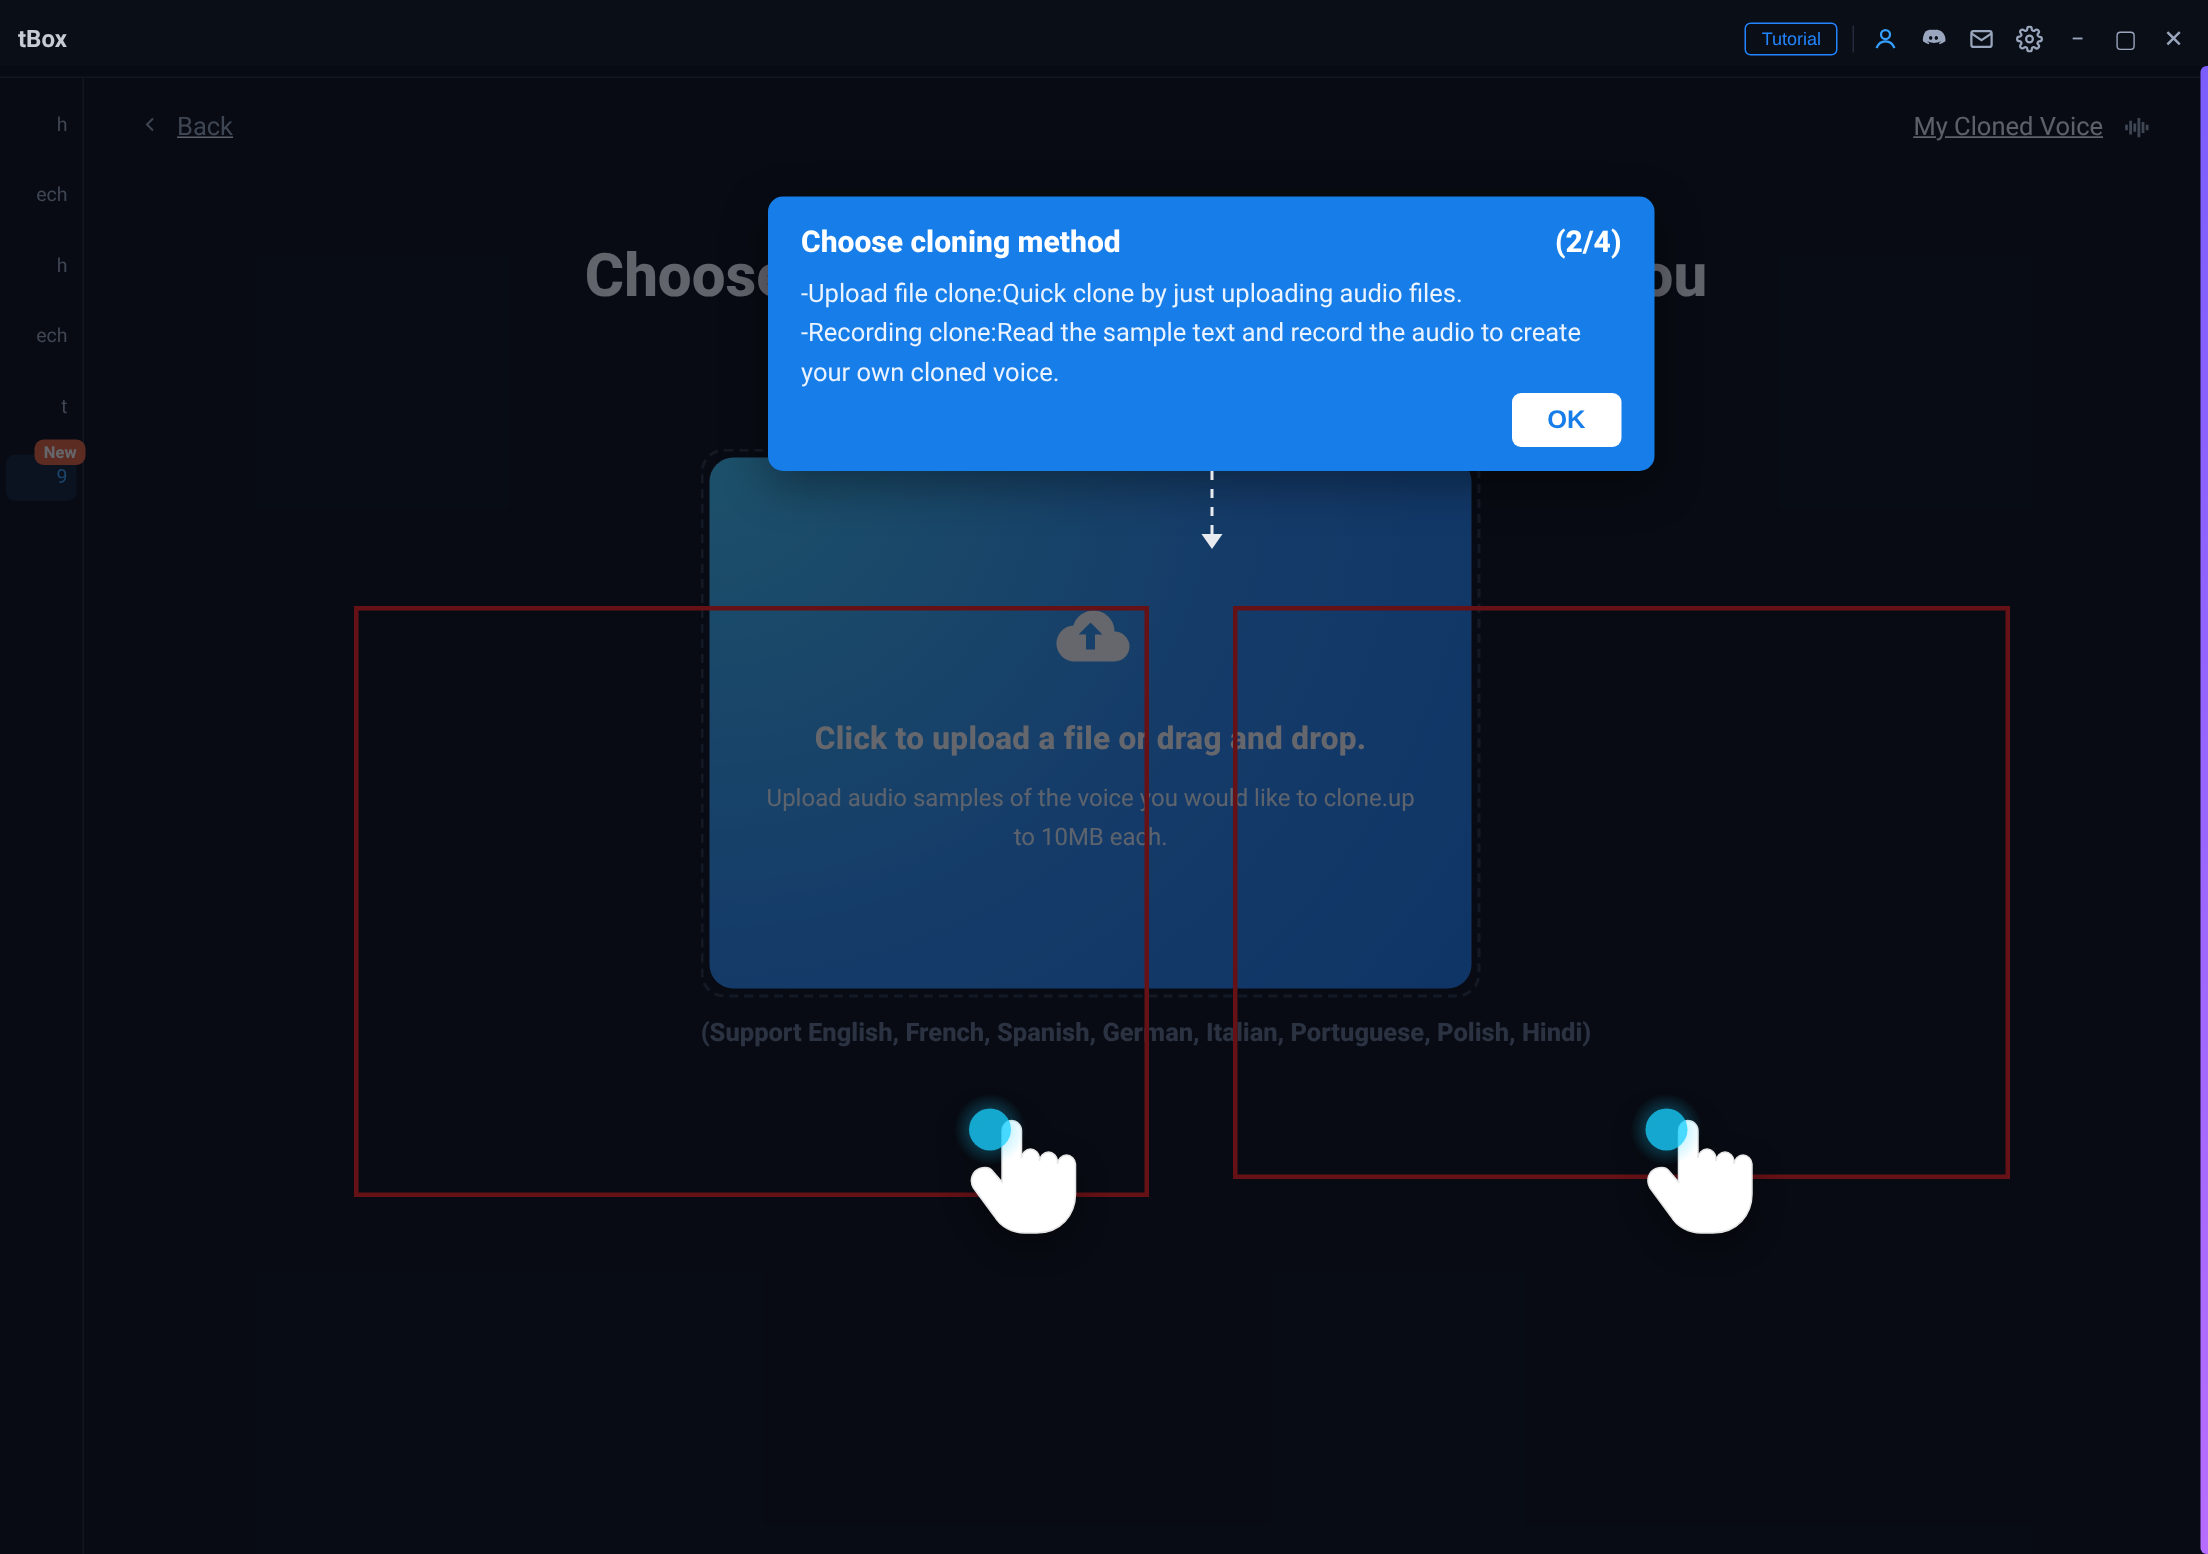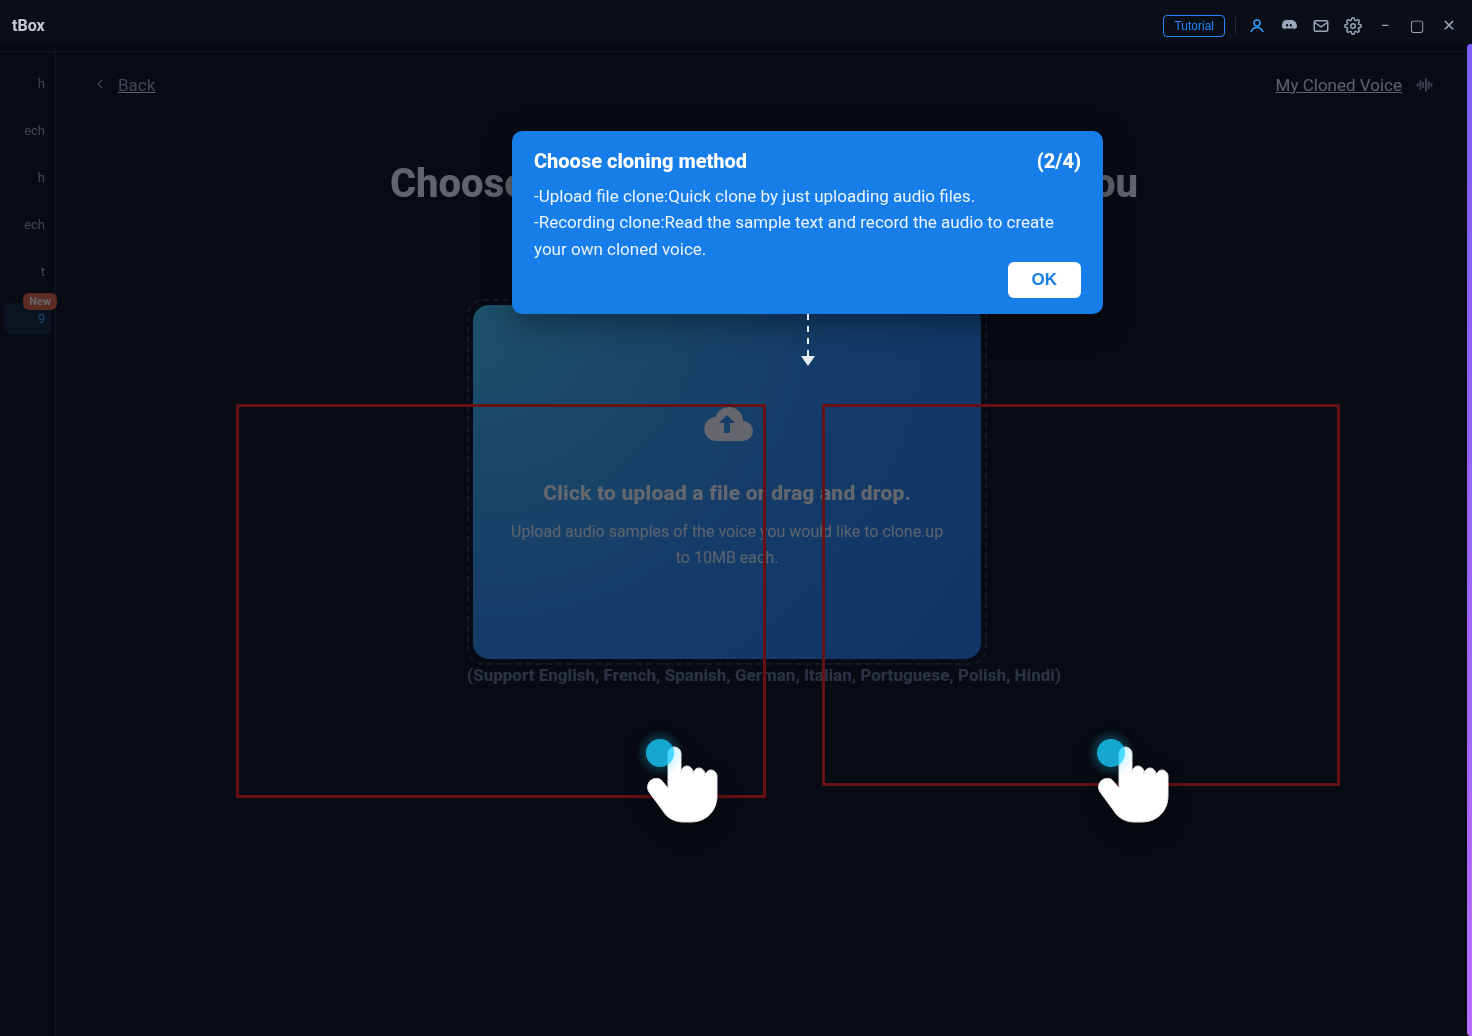--- a/index.html
+++ b/index.html
@@ -100,21 +100,21 @@
     .card{
       width:100%;height:100%;border-radius:16px;display:flex;flex-direction:column;
       align-items:center;justify-content:center;color:#fff;text-align:center;padding:32px 30px;
       cursor:pointer;
     }
     .card.blue{background:radial-gradient(120% 160% at 0% 0%,var(--card-blue-a) 0%,var(--card-blue-b) 60%,#1f7df0 100%);}
     .card.purple{background:radial-gradient(120% 160% at 0% 0%,var(--card-purple-a) 0%,var(--card-purple-b) 55%,var(--card-purple-c) 100%);}
     .card .icon{width:64px;height:64px;margin-bottom:24px}
     .card .title{font-weight:800;font-size:21px;letter-spacing:.2px}
     .card .desc{margin-top:14px;font-size:16px;color:rgba(255,255,255,.9);line-height:1.6;}
-    .support{color:#66738e;font-weight:800;text-align:center;font-size:17px}
+    .support{color:#66738e;font-weight:800;text-align:center;margin-top:14px;font-size:17px}
 
     
     .callout-box{
       border:3px solid #ff1f1f;position:absolute;pointer-events:none;
     }
 
     
     .hand{
       position:absolute;z-index:6;filter:drop-shadow(0 8px 10px rgba(0,0,0,.35));
     }

